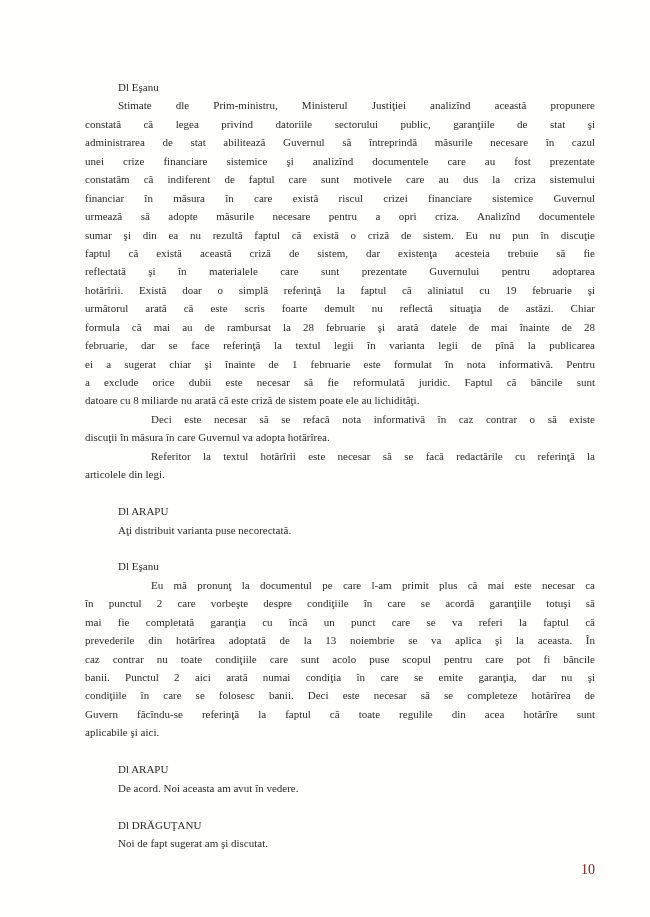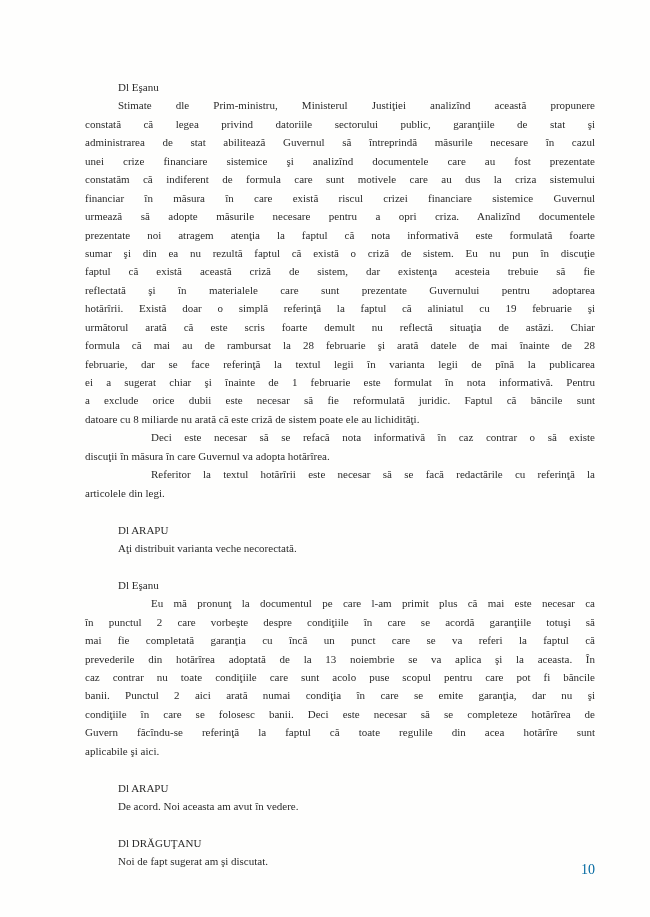--- a/index.html
+++ b/index.html
@@ -21,39 +21,38 @@
     display: block; height: 18.45px; white-space: nowrap;
     text-align: justify; text-align-last: justify; overflow: visible;
   }
   .line.last { text-align-last: left; }
   .indent-speaker { padding-left: 33px; }
   .indent-para { padding-left: 33px; }
   .indent-para2 { padding-left: 66px; }
   .gap { height: 18.45px; }
   .page-number {
     position: absolute; left: 581px; top: 862px;
-    font-size: 14px; color: #0369a1;
+    font-size: 14px; color: #7f1d1d;
   }
 </style>
 </head>
 <body>
 
 <div class="page">
   <div class="content" id="content">
       <div>
         <div class="line last indent-speaker">Dl Eşanu</div>
         <div>
           <div class="line indent-para">Stimate dle Prim-ministru, Ministerul Justiţiei analizînd această propunere</div>
           <div class="line">constată că legea privind datoriile sectorului public, garanţiile de stat şi</div>
           <div class="line">administrarea de stat abilitează Guvernul să întreprindă măsurile necesare în cazul</div>
           <div class="line">unei crize financiare sistemice şi analizînd documentele care au fost prezentate</div>
-          <div class="line">constatăm că indiferent de formula care sunt motivele care au dus la criza sistemului</div>
+          <div class="line">constatăm că indiferent de faptul care sunt motivele care au dus la criza sistemului</div>
           <div class="line">financiar în măsura în care există riscul crizei financiare sistemice Guvernul</div>
           <div class="line">urmează să adopte măsurile necesare pentru a opri criza. Analizînd documentele</div>
-          <div class="line">prezentate noi atragem atenţia la faptul că nota informativă este formulată foarte</div>
           <div class="line">sumar şi din ea nu rezultă faptul că există o criză de sistem. Eu nu pun în discuţie</div>
           <div class="line">faptul că există această criză de sistem, dar existenţa acesteia trebuie să fie</div>
           <div class="line">reflectată şi în materialele care sunt prezentate Guvernului pentru adoptarea</div>
           <div class="line">hotărîrii. Există doar o simplă referinţă la faptul că aliniatul cu 19 februarie şi</div>
           <div class="line">următorul arată că este scris foarte demult nu reflectă situaţia de astăzi. Chiar</div>
           <div class="line">formula că mai au de rambursat la 28 februarie şi arată datele de mai înainte de 28</div>
           <div class="line">februarie, dar se face referinţă la textul legii în varianta legii de pînă la publicarea</div>
           <div class="line">ei a sugerat chiar şi înainte de 1 februarie este formulat în nota informativă. Pentru</div>
           <div class="line">a exclude orice dubii este necesar să fie reformulată juridic. Faptul că băncile sunt</div>
           <div class="line last">datoare cu 8 miliarde nu arată că este criză de sistem poate ele au lichidităţi.</div>
@@ -64,21 +63,21 @@
         </div>
         <div>
           <div class="line indent-para2">Referitor la textul hotărîrii este necesar să se facă redactările cu referinţă la</div>
           <div class="line last">articolele din legi.</div>
         </div>
       </div>
       <div class="gap"></div>
       <div>
         <div class="line last indent-speaker">Dl ARAPU</div>
         <div>
-          <div class="line last indent-para">Aţi distribuit varianta veche necorectată.</div>
+          <div class="line last indent-para">Aţi distribuit varianta puse necorectată.</div>
         </div>
       </div>
       <div class="gap"></div>
       <div>
         <div class="line last indent-speaker">Dl Eşanu</div>
         <div>
           <div class="line indent-para2">Eu mă pronunţ la documentul pe care l-am primit plus că mai este necesar ca</div>
           <div class="line">în punctul 2 care vorbeşte despre condiţiile în care se acordă garanţiile totuşi să</div>
           <div class="line">mai fie completată garanţia cu încă un punct care se va referi la faptul că</div>
           <div class="line">prevederile din hotărîrea adoptată de la 13 noiembrie se va aplica şi la aceasta. În</div>

